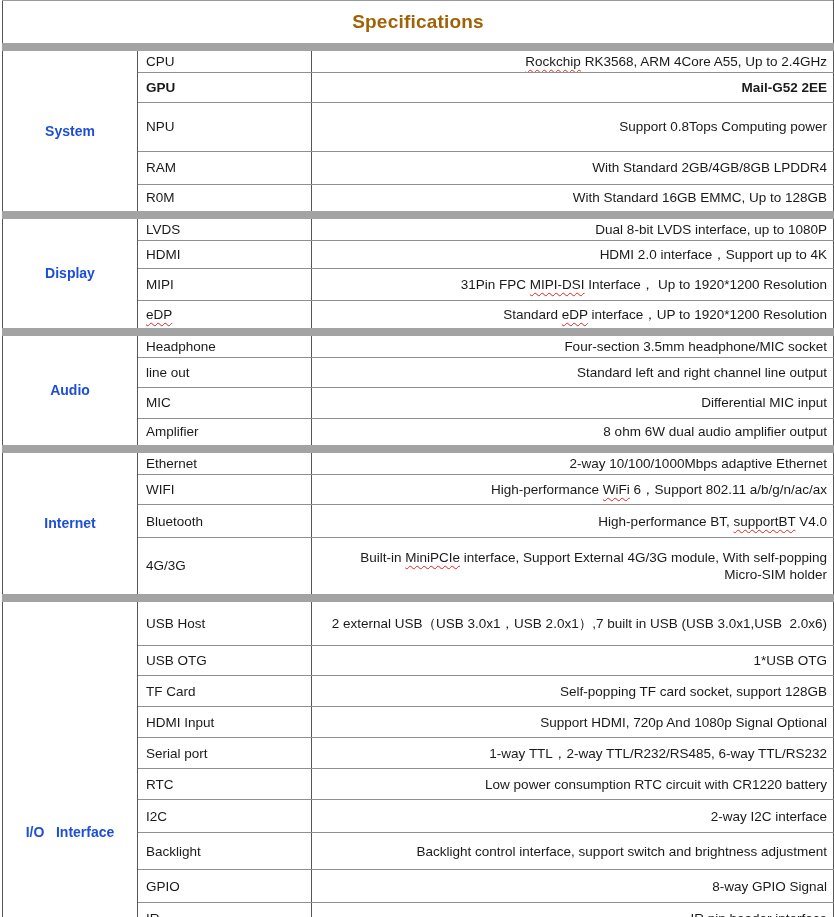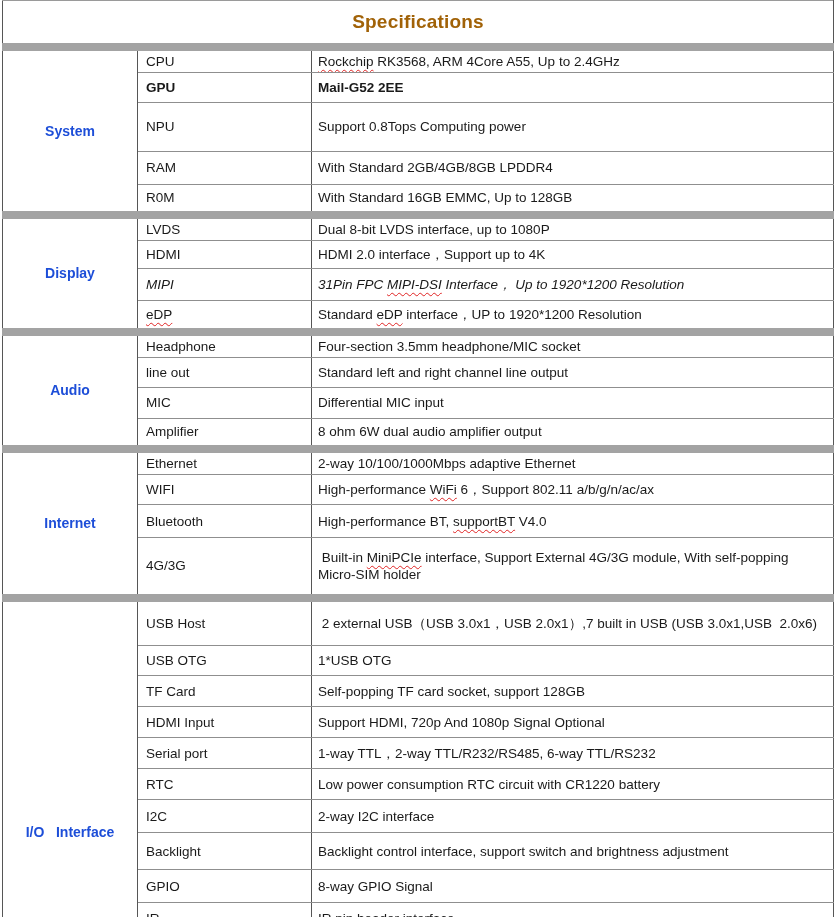--- a/index.html
+++ b/index.html
@@ -54,20 +54,21 @@
   }
   td.prop {
     font-size: 13.5px;
     line-height: 17px;
     padding: 2px 4px 2px 8px;
   }
   td.val {
     font-size: 13.5px;
     line-height: 17px;
     padding: 2px 6px 2px 6px;
+    text-align: right;
   }
   span.sq {
     text-decoration-line: underline;
     text-decoration-style: wavy;
     text-decoration-color: var(--sq-color, #e02424);
     text-decoration-thickness: 1px;
     text-underline-offset: 3px;
   }
 </style>
 </head>
@@ -107,21 +108,21 @@
         </tr>
         <tr class="section-start" style="height: 25px;">
           <td class="cat" rowspan="4">Display</td>
           <td class="prop">LVDS</td>
           <td class="val">Dual 8-bit LVDS interface, up to 1080P</td>
         </tr>
         <tr style="height: 28px;">
           <td class="prop">HDMI</td>
           <td class="val">HDMI 2.0 interface，Support up to 4K</td>
         </tr>
-        <tr style="height: 32px; font-style: italic;">
+        <tr style="height: 32px;">
           <td class="prop">MIPI</td>
           <td class="val">31Pin FPC <span class="sq">MIPI-DSI</span> Interface， Up to 1920*1200 Resolution</td>
         </tr>
         <tr style="height: 31px;">
           <td class="prop"><span class="sq">eDP</span></td>
           <td class="val">Standard <span class="sq">eDP</span> interface，UP to 1920*1200 Resolution</td>
         </tr>
         <tr class="section-start" style="height: 25px;">
           <td class="cat" rowspan="4">Audio</td>
           <td class="prop">Headphone</td>

